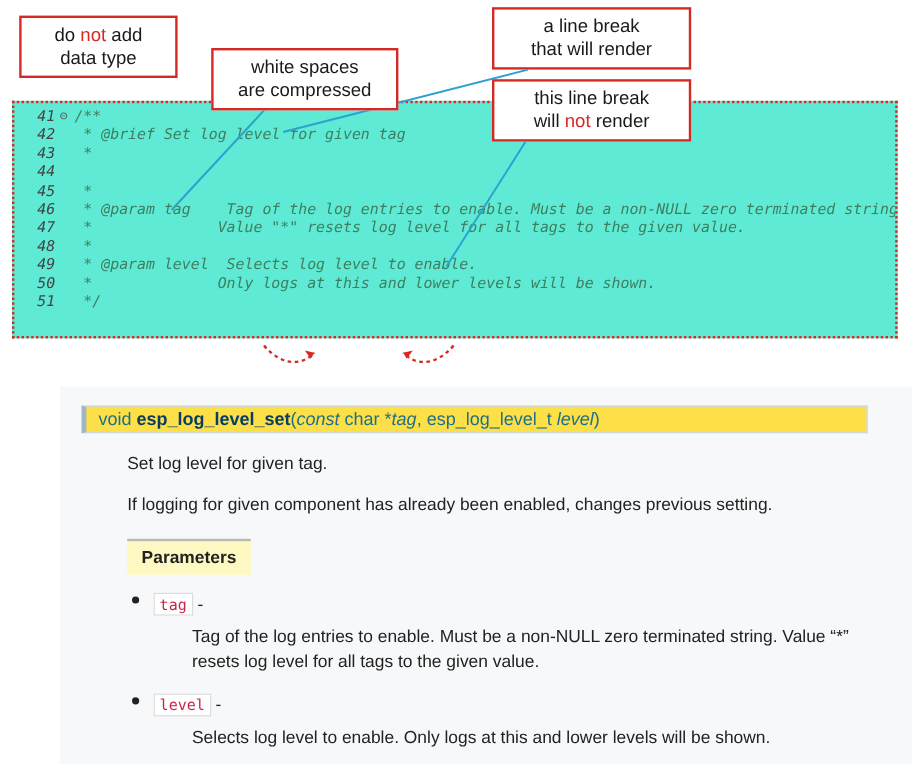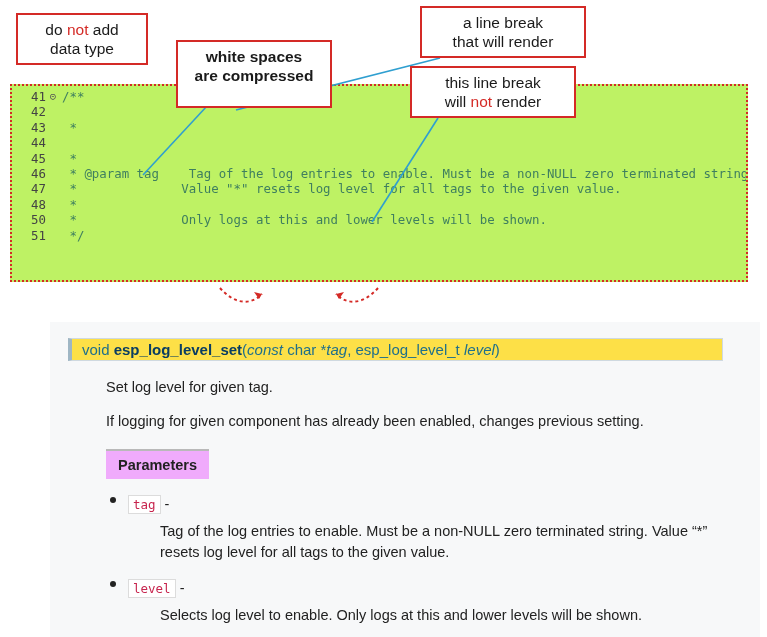--- a/index.html
+++ b/index.html
@@ -36,25 +36,24 @@
   #callout-datatype {
     left: 16px;
     top: 13px;
     width: 132px;
     height: 52px;
   }
   #callout-whitespace {
     left: 176px;
     top: 40px;
     width: 156px;
-    height: 68px;
-    font-weight: bold;
+    height: 52px;
   }
   #callout-linebreak-render {
-    left: 420px;
+    left: 410px;
     top: 6px;
     width: 166px;
     height: 52px;
   }
   #callout-linebreak-norender {
     left: 410px;
     top: 66px;
     width: 166px;
     height: 52px;
   }
@@ -71,25 +70,26 @@
   }
 
   
   #code-panel {
     position: absolute;
     left: 10px;
     top: 84px;
     width: 738px;
     height: 198px;
     border: 2px dotted #d42a26;
-    background: #bef264;
+    background: #5eead4;
     box-sizing: border-box;
     z-index: 3;
     padding: 3px 0 0 0;
     overflow: hidden;
+    font-style: italic;
   }
   .code-line {
     display: flex;
     align-items: flex-start;
     font-family: "DejaVu Sans Mono", monospace;
     font-size: 12.4px;
     line-height: 15.4px;
     white-space: pre;
   }
   .ln {
@@ -166,21 +166,21 @@
     color: #1f6f8b;
   }
   .doc-para {
     font-size: 14.5px;
     color: #222222;
     margin: 18px 0 0 38px;
   }
   #params-header {
     display: inline-block;
     margin: 20px 0 0 38px;
-    background: #f0abfc;
+    background: #fef9c3;
     border-top: 2px solid #b9b9b9;
     padding: 6px 12px;
     font-size: 14.5px;
     font-weight: bold;
     color: #222222;
   }
   .param-item {
     margin: 16px 0 0 60px;
     position: relative;
   }
@@ -245,39 +245,42 @@
 <div class="callout" id="callout-linebreak-norender">
   <span>this line break</span><br>
   <span>will </span><span class="hl">not</span><span> render</span>
 </div>
 
 <div id="code-panel">
   <div class="code-line">
     <span class="ln">41</span><span class="fold">⊝</span><span class="code-text">/**</span>
   </div>
   <div class="code-line">
-    <span class="ln">42</span><span class="fold"></span>
+    <span class="ln">42</span><span class="fold"></span><span class="code-text"> * @brief Set log level for given tag</span>
   </div>
   <div class="code-line">
     <span class="ln">43</span><span class="fold"></span><span class="code-text"> *</span>
   </div>
   <div class="code-line">
     <span class="ln">44</span><span class="fold"></span>
   </div>
   <div class="code-line">
     <span class="ln">45</span><span class="fold"></span><span class="code-text"> *</span>
   </div>
   <div class="code-line">
     <span class="ln">46</span><span class="fold"></span><span class="code-text"> * @param tag    Tag of the log entries to enable. Must be a non-NULL zero terminated string.</span>
   </div>
   <div class="code-line">
     <span class="ln">47</span><span class="fold"></span><span class="code-text"> *              Value "*" resets log level for all tags to the given value.</span>
   </div>
   <div class="code-line">
     <span class="ln">48</span><span class="fold"></span><span class="code-text"> *</span>
+  </div>
+  <div class="code-line">
+    <span class="ln">49</span><span class="fold"></span><span class="code-text"> * @param level  Selects log level to enable.</span>
   </div>
   <div class="code-line">
     <span class="ln">50</span><span class="fold"></span><span class="code-text"> *              Only logs at this and lower levels will be shown.</span>
   </div>
   <div class="code-line">
     <span class="ln">51</span><span class="fold"></span><span class="code-text"> */</span>
   </div>
 </div>
 
 <svg id="connectors">

